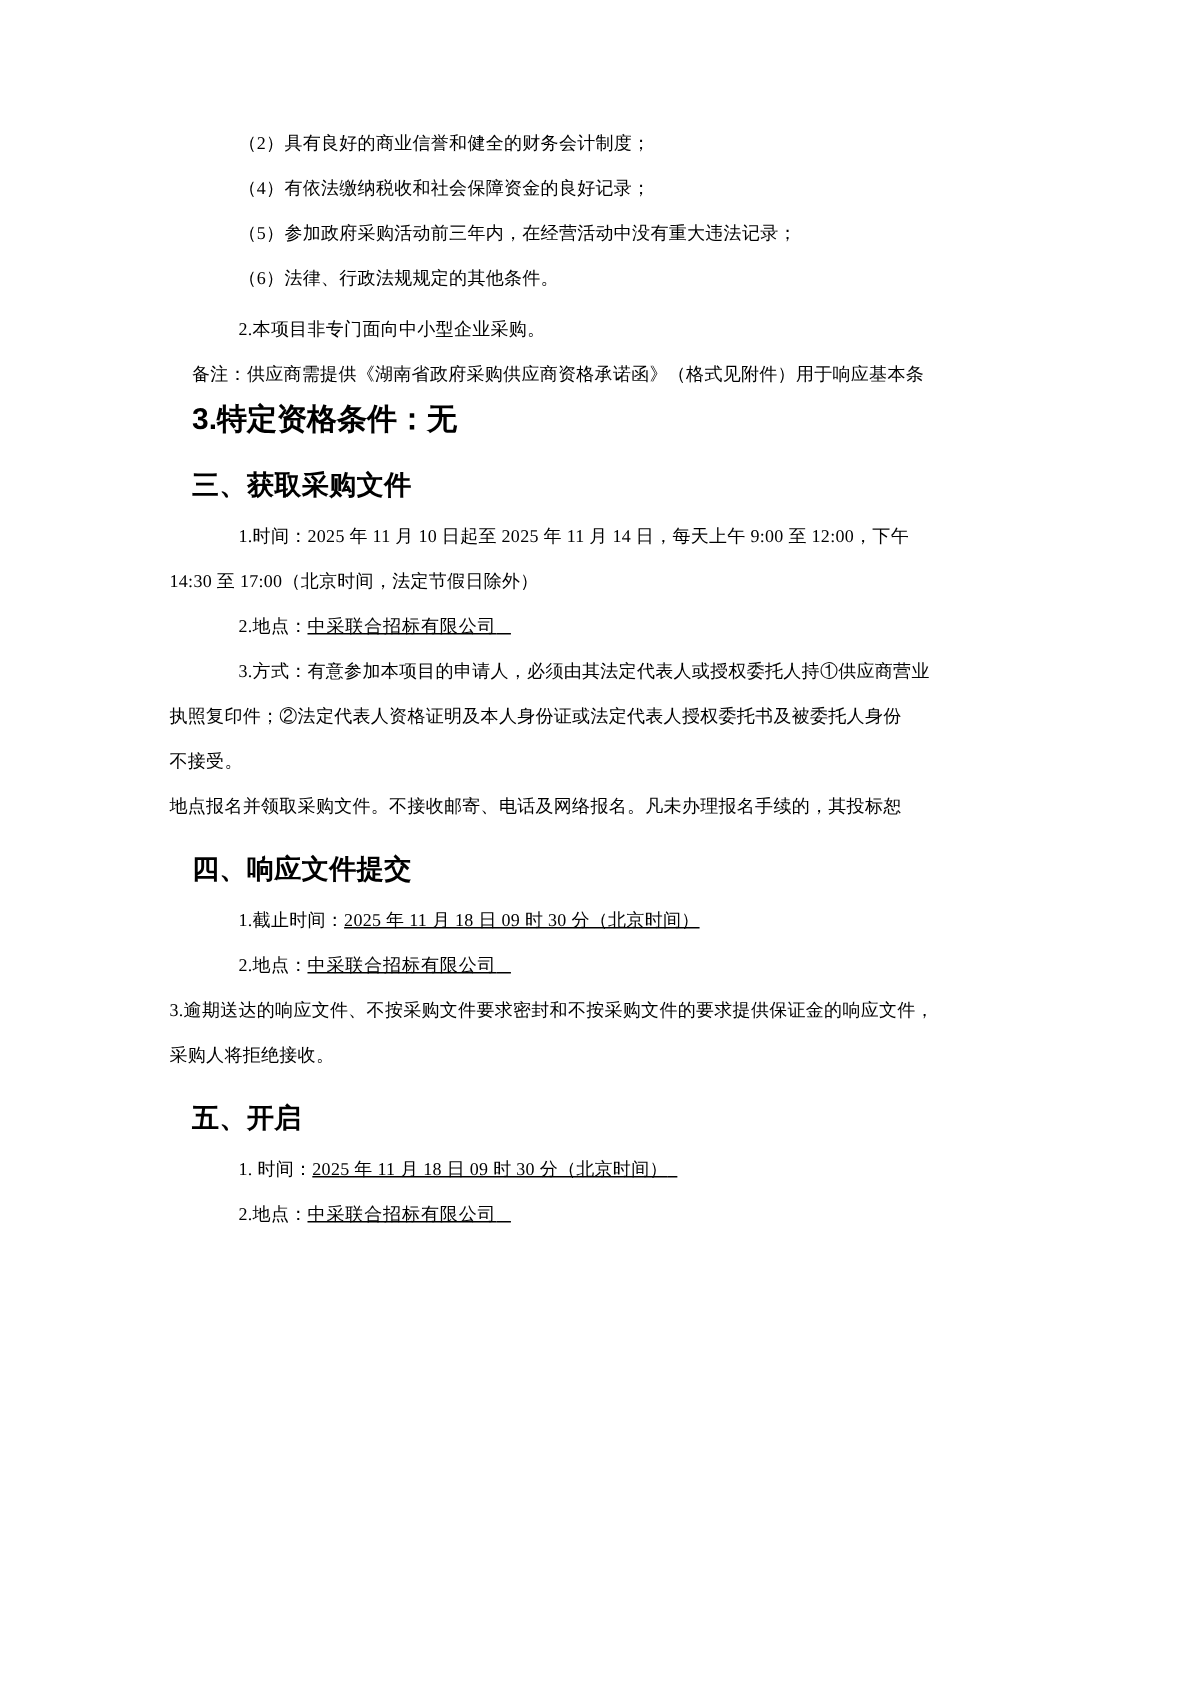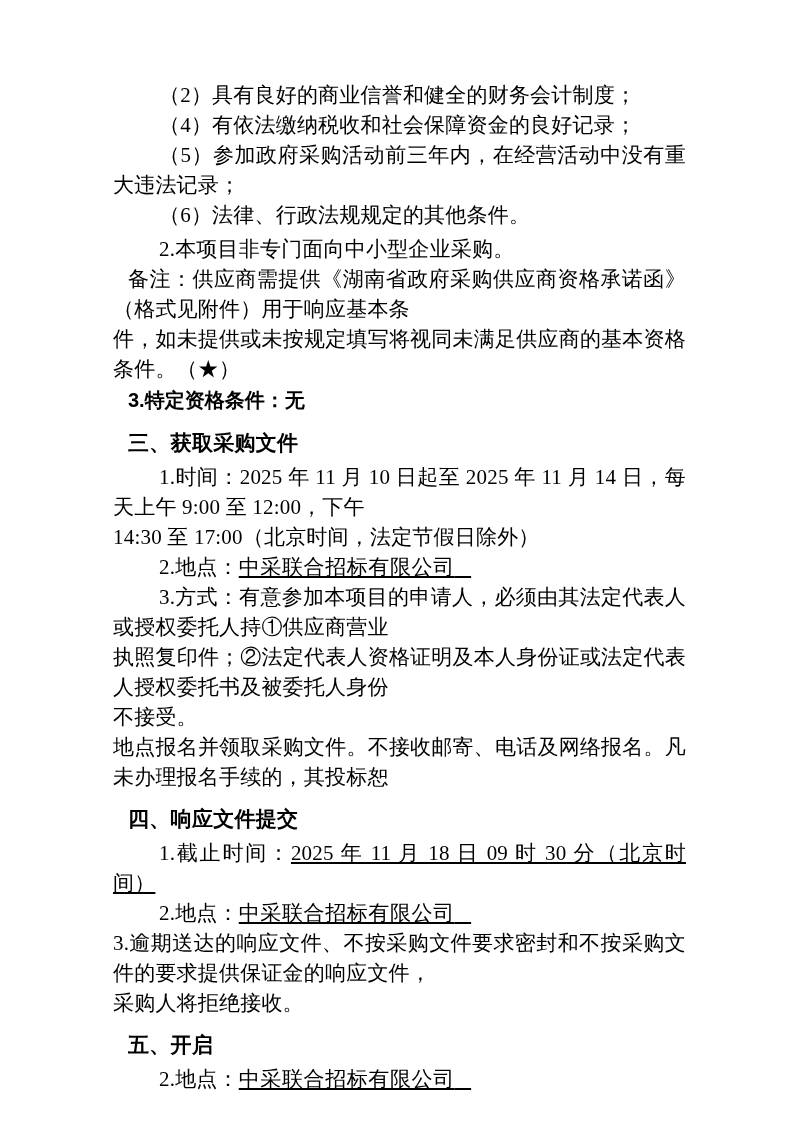--- a/index.html
+++ b/index.html
@@ -23,38 +23,38 @@
     position: absolute;
     left: 113px;
     top: 80px;
     width: 573px;
   }
   p {
     margin: 0;
     padding: 0;
   }
   .body-line {
-    font-size: 21px;
+    font-size: 12px;
     line-height: 30px;
     text-align: justify;
     letter-spacing: 0.2px;
   }
   .indent3 {
     text-indent: 46px;
   }
   .indent1 {
     text-indent: 15px;
   }
   .noindent {
     text-indent: 0;
   }
   .heading-bold {
     font-family: "Liberation Sans", "DejaVu Sans", sans-serif;
     font-weight: bold;
-    font-size: 21px;
+    font-size: 18px;
     line-height: 34px;
     letter-spacing: 0.3px;
   }
   .heading-sub {
     font-family: "Liberation Sans", "DejaVu Sans", sans-serif;
     font-weight: bold;
     font-size: 20px;
     line-height: 32px;
   }
   .section-title {
@@ -75,21 +75,20 @@
 
     <p class="body-line indent3">（2）具有良好的商业信誉和健全的财务会计制度；</p>
     <p class="body-line indent3">（4）有依法缴纳税收和社会保障资金的良好记录；</p>
     <p class="body-line indent3">（5）参加政府采购活动前三年内，在经营活动中没有重大违法记录；</p>
     <p class="body-line indent3">（6）法律、行政法规规定的其他条件。</p>
 
     <div class="gap-s"></div>
 
     <p class="body-line indent3">2.本项目非专门面向中小型企业采购。</p>
     <p class="body-line indent1">备注：供应商需提供《湖南省政府采购供应商资格承诺函》（格式见附件）用于响应基本条</p>
-    <p class="body-line noindent">件，如未提供或未按规定填写将视同未满足供应商的基本资格条件。（★）</p>
 
     <p class="heading-sub indent1">
       <span>3.特定资格条件：</span><span>无</span>
     </p>
 
     <div class="gap-s"></div>
 
     <p class="heading-bold indent1 section-title">三、获取采购文件</p>
     <p class="body-line indent3">1.时间：2025 年 11 月 10 日起至 2025 年 11 月 14 日，每天上午 9:00 至 12:00，下午</p>
     <p class="body-line noindent">14:30 至 17:00（北京时间，法定节假日除外）</p>
@@ -110,17 +109,20 @@
     <p class="body-line indent3">
       <span>2.地点：</span><span class="u sp">中采联合招标有限公司</span><span class="u">&nbsp;&nbsp;&nbsp;</span>
     </p>
     <p class="body-line noindent">3.逾期送达的响应文件、不按采购文件要求密封和不按采购文件的要求提供保证金的响应文件，</p>
     <p class="body-line noindent">采购人将拒绝接收。</p>
 
     <div class="gap-s"></div>
 
     <p class="heading-bold indent1 section-title">五、开启</p>
     <p class="body-line indent3">
+      <span>1. 时间：</span><span class="u">2025 年 11 月 18 日 09 时 30 分（北京时间）</span><span class="u">&nbsp;&nbsp;</span>
+    </p>
+    <p class="body-line indent3">
       <span>2.地点：</span><span class="u sp">中采联合招标有限公司</span><span class="u">&nbsp;&nbsp;&nbsp;</span>
     </p>
 
   </div>
 </div>
 
 </body></html>

